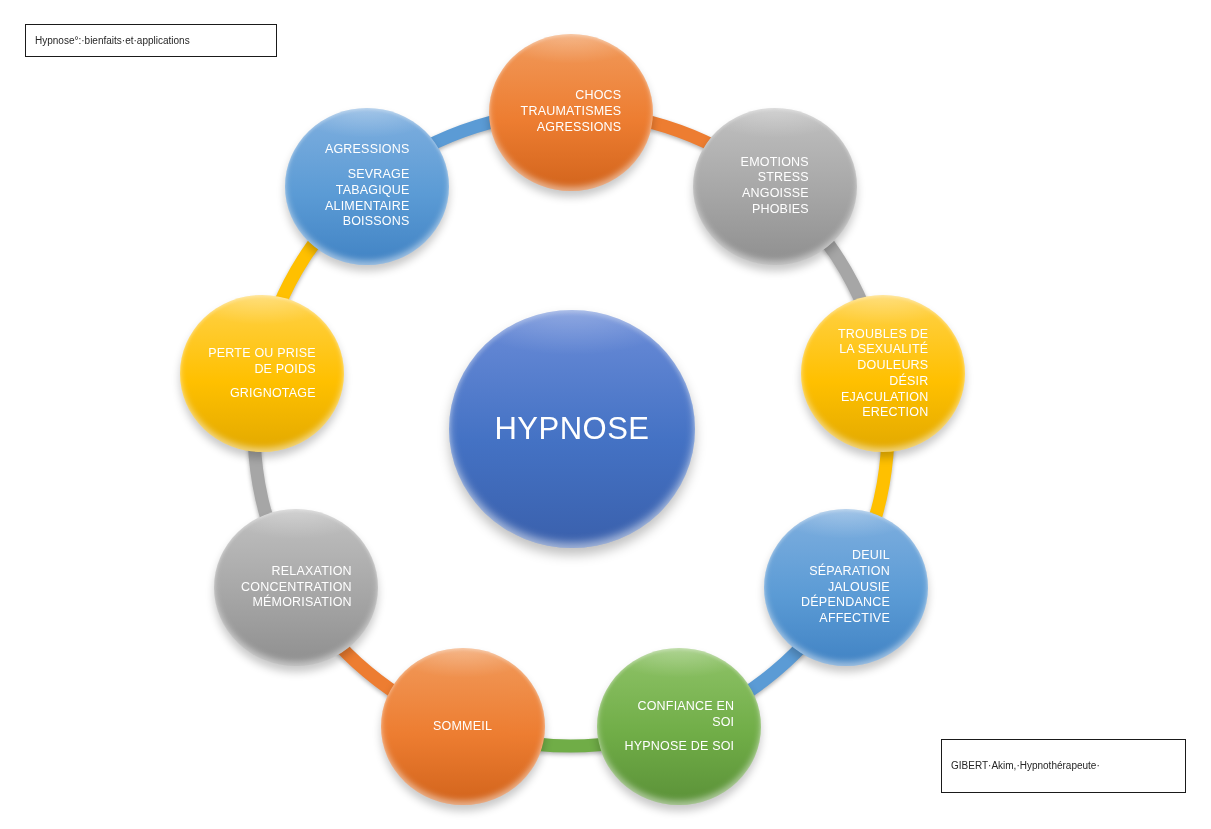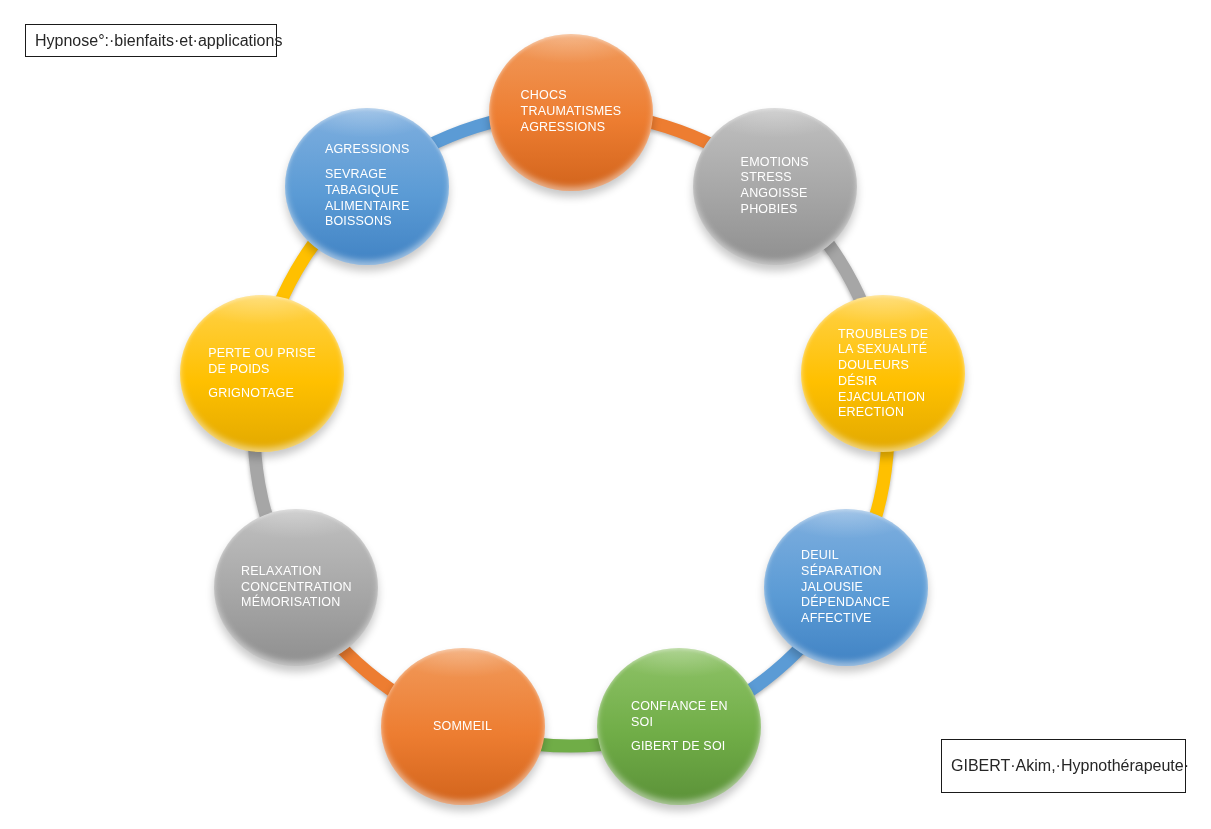--- a/index.html
+++ b/index.html
@@ -6,21 +6,21 @@
   #stage{
     position:relative;width:1211px;height:829px;background:#ffffff;overflow:hidden;
     font-family:"Liberation Sans",sans-serif;
   }
   
   #ring-svg{position:absolute;left:0;top:0;}
   .arc{fill:none;stroke-width:13;filter:drop-shadow(0 2px 2px rgba(0,0,0,0.30));}
   
   .node{
     position:absolute;border-radius:50%;
-    display:flex;align-items:center;justify-content:center;text-align:left;
+    display:flex;align-items:center;justify-content:center;text-align:right;
     color:#ffffff;
     box-shadow:0 6px 9px rgba(0,0,0,0.22),
                inset 0 -4px 6px rgba(255,255,255,0.50),
                inset 0 2px 3px rgba(255,255,255,0.25);
   }
   .node-text{font-size:12.5px;line-height:1.26;letter-spacing:.2px;padding:0 8px;}
   .node-text p{margin:0;}
   .node-text p + p{margin-top:9px;}
   
   #center-circle{
@@ -28,21 +28,21 @@
     display:flex;align-items:center;justify-content:center;
     color:#ffffff;
     box-shadow:0 7px 12px rgba(0,0,0,0.25),
                inset 0 -5px 8px rgba(255,255,255,0.55),
                inset 0 3px 4px rgba(255,255,255,0.25);
   }
   #center-label{font-size:31px;letter-spacing:.5px;}
   
   .note{
     position:absolute;background:#ffffff;border:1.5px solid #1a1a1a;
-    color:#262626;font-size:16px;box-sizing:border-box;
+    color:#262626;font-size:10px;box-sizing:border-box;
   }
   #title-box{
     left:25px;top:24px;width:252px;height:33px;
     display:flex;align-items:center;padding:0 9px;
   }
   #credit-box{
     left:941px;top:739px;width:245px;height:54px;
     display:flex;flex-direction:column;justify-content:center;
     padding:8px 9px;line-height:24px;
   }
@@ -81,21 +81,21 @@
         </div>
       </div>
       <div class="node" style="left: 763.53px; top: 509px; width: 164px; height: 157px; background: radial-gradient(90% 45% at 50% -8%, rgba(255, 255, 255, 0.4), rgba(255, 255, 255, 0) 60%), linear-gradient(rgb(127, 175, 223) 0%, rgb(91, 155, 213) 55%, rgb(65, 131, 196) 100%);">
         <div class="node-text">
           <p>DEUIL<br>SÉPARATION<br>JALOUSIE<br>DÉPENDANCE<br>AFFECTIVE</p>
         </div>
       </div>
       <div class="node" style="left: 597.42px; top: 648.383px; width: 164px; height: 157px; background: radial-gradient(90% 45% at 50% -8%, rgba(255, 255, 255, 0.4), rgba(255, 255, 255, 0) 60%), linear-gradient(rgb(143, 195, 104) 0%, rgb(112, 173, 71) 55%, rgb(91, 145, 56) 100%);">
         <div class="node-text">
           <p>CONFIANCE EN<br>SOI</p>
-          <p>GIBERT DE SOI</p>
+          <p>HYPNOSE DE SOI</p>
         </div>
       </div>
       <div class="node" style="left: 380.58px; top: 648.383px; width: 164px; height: 157px; background: radial-gradient(90% 45% at 50% -8%, rgba(255, 255, 255, 0.4), rgba(255, 255, 255, 0) 60%), linear-gradient(rgb(241, 154, 91) 0%, rgb(237, 125, 49) 55%, rgb(210, 100, 28) 100%);">
         <div class="node-text">
           <p>SOMMEIL</p>
         </div>
       </div>
       <div class="node" style="left: 214.47px; top: 509px; width: 164px; height: 157px; background: radial-gradient(90% 45% at 50% -8%, rgba(255, 255, 255, 0.4), rgba(255, 255, 255, 0) 60%), linear-gradient(rgb(192, 192, 192) 0%, rgb(166, 166, 166) 55%, rgb(143, 143, 143) 100%);">
         <div class="node-text">
           <p>RELAXATION<br>CONCENTRATION<br>MÉMORISATION</p>
@@ -108,20 +108,23 @@
         </div>
       </div>
       <div class="node" style="left: 285.236px; top: 107.664px; width: 164px; height: 157px; background: radial-gradient(90% 45% at 50% -8%, rgba(255, 255, 255, 0.4), rgba(255, 255, 255, 0) 60%), linear-gradient(rgb(127, 175, 223) 0%, rgb(91, 155, 213) 55%, rgb(65, 131, 196) 100%);">
         <div class="node-text">
           <p>AGRESSIONS</p>
           <p>SEVRAGE<br>TABAGIQUE<br>ALIMENTAIRE<br>BOISSONS</p>
         </div>
       </div>
     </div>
 
+  <div id="center-circle" style="background: radial-gradient(90% 45% at 50% -8%, rgba(255, 255, 255, 0.35), rgba(255, 255, 255, 0) 60%), linear-gradient(rgb(107, 140, 216) 0%, rgb(68, 114, 196) 55%, rgb(58, 96, 172) 100%);">
+    <span id="center-label">HYPNOSE</span>
+  </div>
 
   <div id="title-box" class="note">
     <span>Hypnose°:·bienfaits·et·applications</span>
   </div>
 
   <div id="credit-box" class="note">
     <span>GIBERT·Akim,·Hypnothérapeute·</span>
   </div>
 
 </div>

